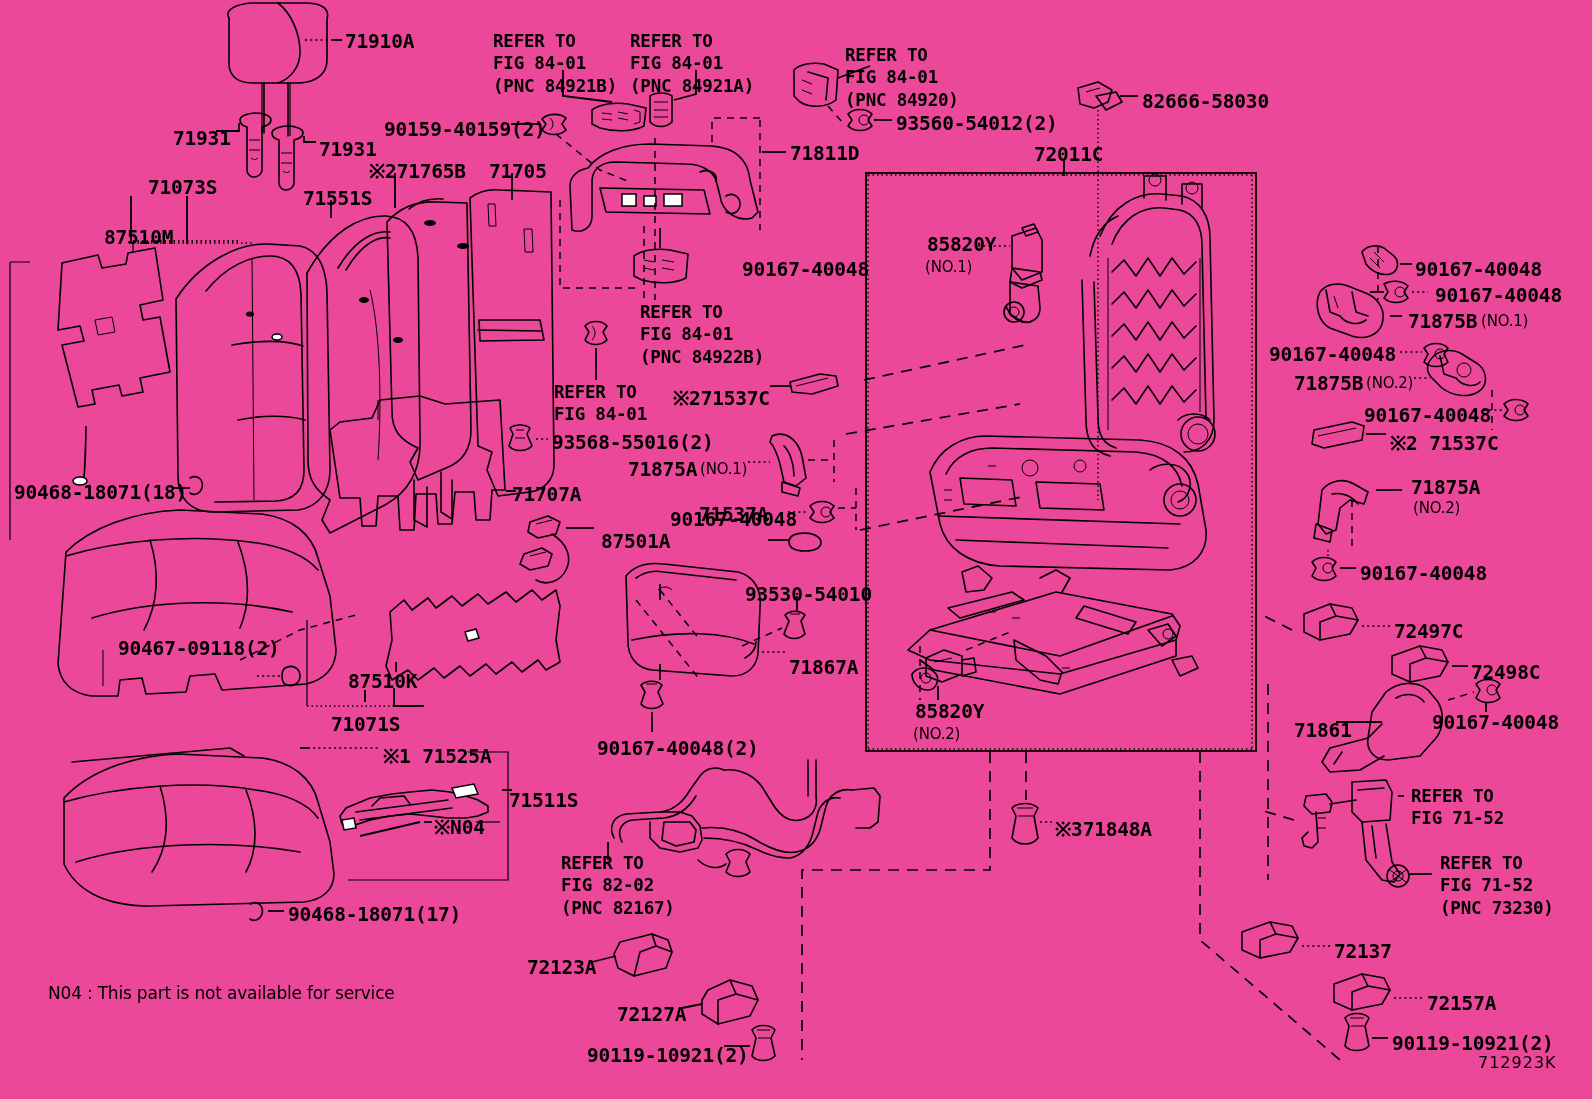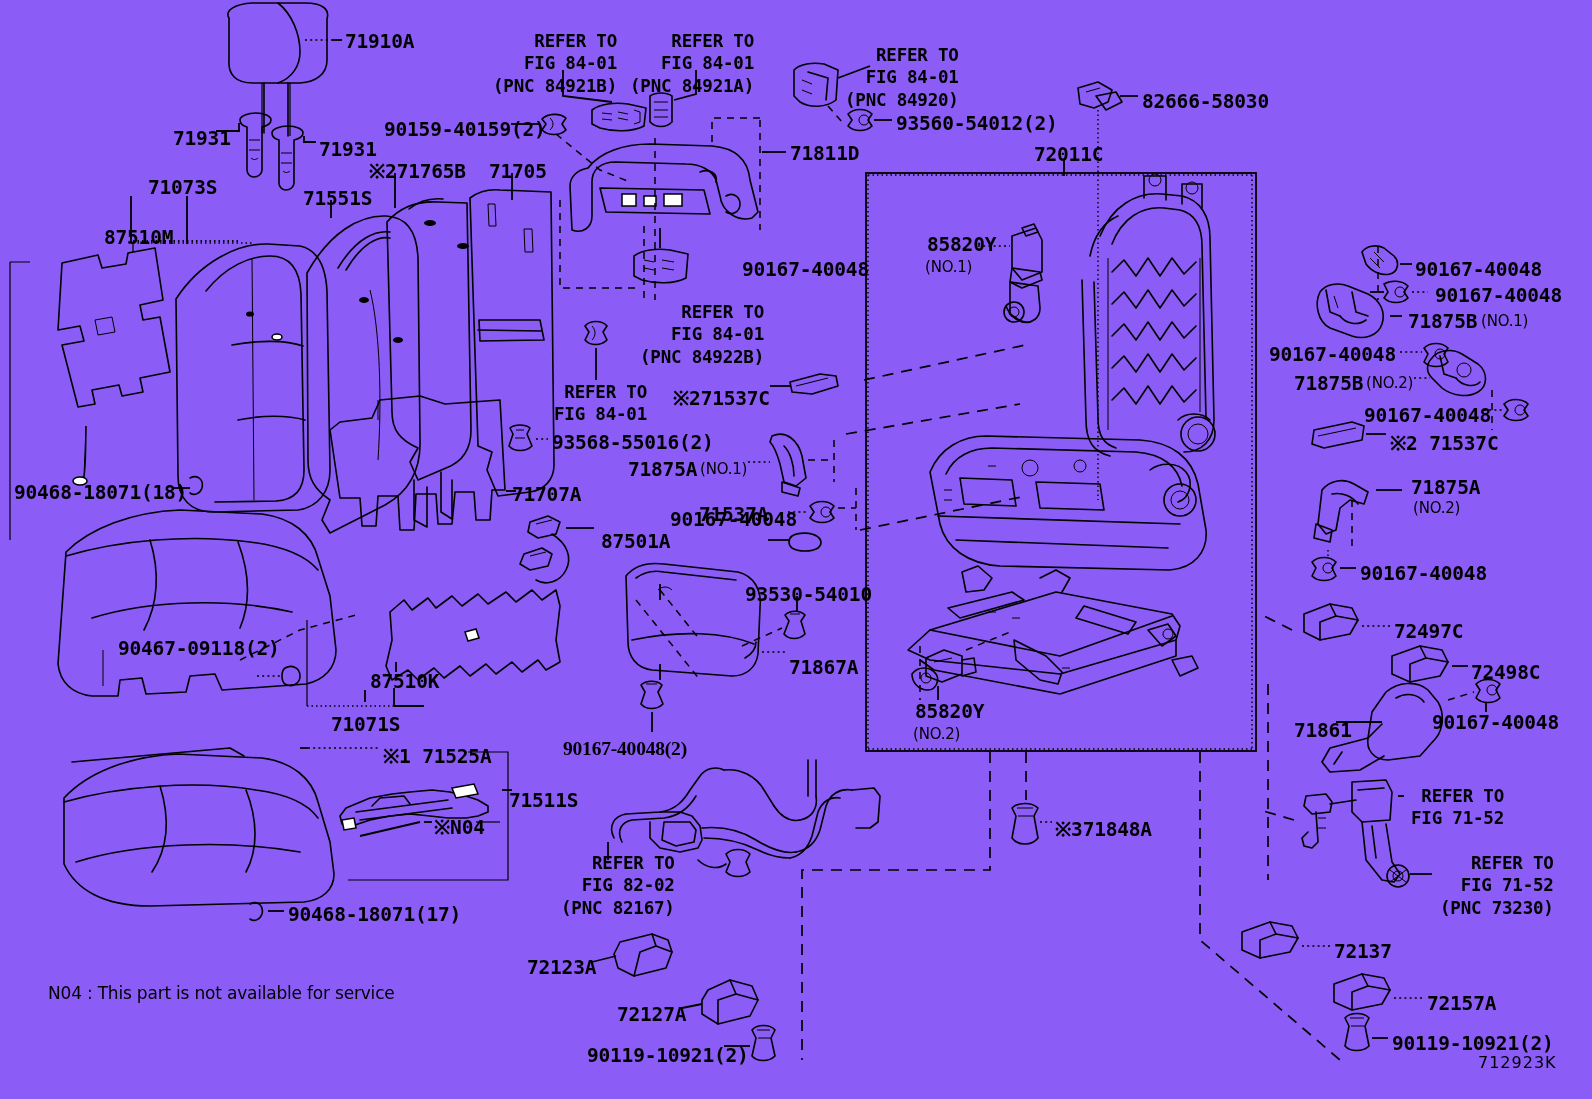--- a/index.html
+++ b/index.html
@@ -1,17 +1,17 @@
 <!DOCTYPE html>
 <html><head>
 <meta charset="utf-8">
 <style>
   html,body{margin:0;padding:0;background:#fff;}
   body{width:1592px;height:1099px;font-family:"DejaVu Sans Mono","Liberation Mono",monospace;}
-  #sheet{position:relative;width:1592px;height:1099px;overflow:hidden;background:#8b5cf6;text-align:right;}
+  #sheet{position:relative;width:1592px;height:1099px;overflow:hidden;background:#ec4899;}
   .lbl{position:absolute;white-space:pre;color:#000;font-family:"DejaVu Sans Mono","Liberation Mono",monospace;
        font-weight:bold;font-size:19px;letter-spacing:-0.2px;line-height:1.08;}
   .pn{font-size:19.5px;font-weight:bold;}
   .sub{font-size:15px;font-weight:normal;font-family:"DejaVu Sans","Liberation Sans",sans-serif;}
   .refer{font-size:17.5px;font-weight:bold;line-height:1.28;}
   .legend{font-family:"DejaVu Sans","Liberation Sans",sans-serif;font-weight:normal;font-size:17px;line-height:1.5;}
   .figid{font-family:"DejaVu Sans","Liberation Sans",sans-serif;font-weight:normal;font-size:16px;letter-spacing:1px;}
   svg.art{position:absolute;left:0;top:0;width:1592px;height:1099px;pointer-events:none;}
   .st{fill:none;stroke:#000;stroke-width:1.6;stroke-linejoin:round;stroke-linecap:round;}
   .st2{fill:none;stroke:#000;stroke-width:1.2;}
@@ -671,37 +671,37 @@
       <div class="lbl pn" style="left: 173px; top: 128px;">71931</div>
       <div class="lbl pn" style="left: 319px; top: 139px;">71931</div>
       <div class="lbl pn" style="left: 148px; top: 177px;">71073S</div>
       <div class="lbl pn" style="left: 104px; top: 227px;">87510M</div>
       <div class="lbl pn" style="left: 303px; top: 188px;">71551S</div>
       <div class="lbl pn" style="left: 369px; top: 161px;">※271765B</div>
       <div class="lbl pn" style="left: 489px; top: 161px;">71705</div>
       <div class="lbl pn" style="left: 384px; top: 119px;">90159-40159(2)</div>
       <div class="lbl pn" style="left: 14px; top: 482px;">90468-18071(18)</div>
       <div class="lbl pn" style="left: 118px; top: 638px;">90467-09118(2)</div>
-      <div class="lbl pn" style="left: 370px; top: 671px;">87510K</div>
+      <div class="lbl pn" style="left: 348px; top: 671px;">87510K</div>
       <div class="lbl pn" style="left: 331px; top: 714px;">71071S</div>
       <div class="lbl pn" style="left: 383px; top: 746px;">※1 71525A</div>
       <div class="lbl pn" style="left: 434px; top: 817px;">※N04</div>
       <div class="lbl pn" style="left: 509px; top: 790px;">71511S</div>
       <div class="lbl pn" style="left: 288px; top: 904px;">90468-18071(17)</div>
       <div class="lbl pn" style="left: 512px; top: 484px;">71707A</div>
       <div class="lbl pn" style="left: 552px; top: 432px;">93568-55016(2)</div>
       <div class="lbl pn" style="left: 601px; top: 531px;">87501A</div>
       <div class="lbl pn" style="left: 673px; top: 388px;">※271537C</div>
       <div class="lbl pn" style="left: 628px; top: 459px;">71875A</div>
       <div class="lbl sub" style="left: 700px; top: 461px;">(NO.1)</div>
       <div class="lbl pn" style="left: 670px; top: 509px;">90167-40048</div>
       <div class="lbl pn" style="left: 699px; top: 504px;">71537A</div>
       <div class="lbl pn" style="left: 745px; top: 584px;">93530-54010</div>
       <div class="lbl pn" style="left: 789px; top: 657px;">71867A</div>
-      <div class="lbl pn" style="left: 563px; top: 738px; font-family: Liberation Serif, serif;">90167-40048(2)</div>
+      <div class="lbl pn" style="left: 597px; top: 738px;">90167-40048(2)</div>
       <div class="lbl pn" style="left: 790px; top: 143px;">71811D</div>
       <div class="lbl pn" style="left: 742px; top: 259px;">90167-40048</div>
       <div class="lbl pn" style="left: 896px; top: 113px;">93560-54012(2)</div>
       <div class="lbl pn" style="left: 1142px; top: 91px;">82666-58030</div>
       <div class="lbl pn" style="left: 1034px; top: 144px;">72011C</div>
       <div class="lbl pn" style="left: 927px; top: 234px;">85820Y</div>
       <div class="lbl sub" style="left: 925px; top: 259px;">(NO.1)</div>
       <div class="lbl pn" style="left: 915px; top: 701px;">85820Y</div>
       <div class="lbl sub" style="left: 913px; top: 726px;">(NO.2)</div>
       <div class="lbl pn" style="left: 1055px; top: 819px;">※371848A</div>

